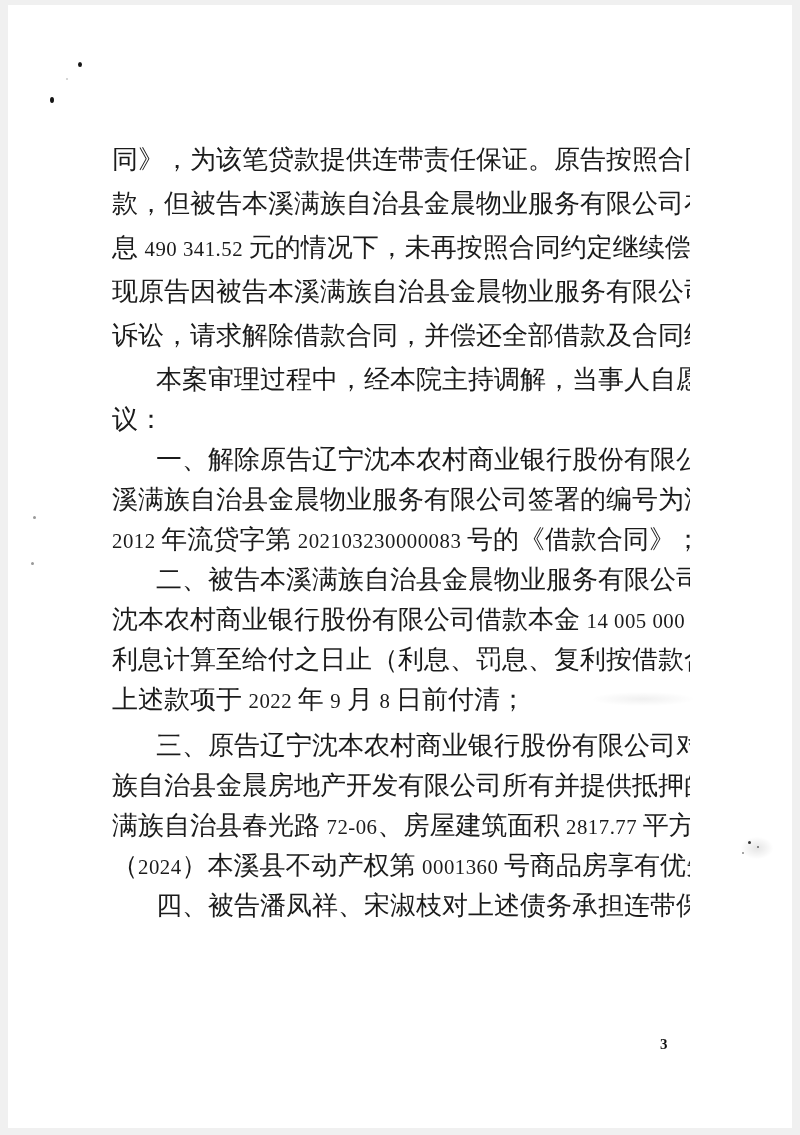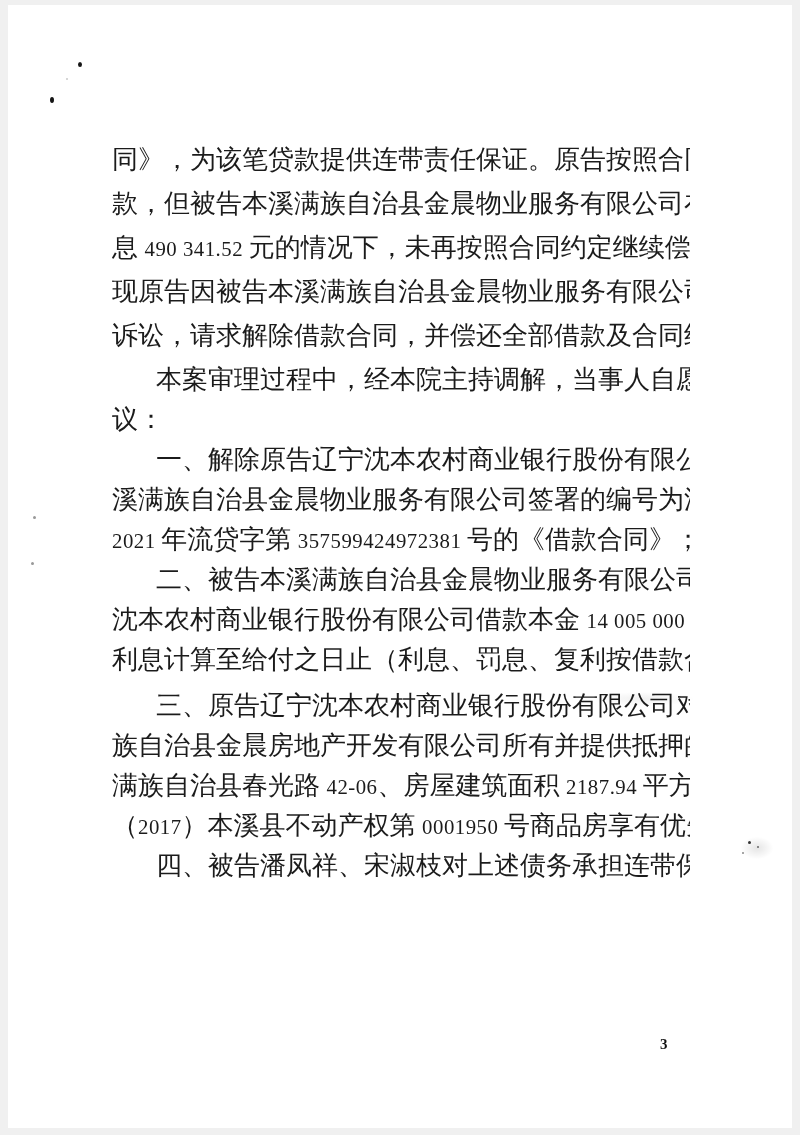--- a/index.html
+++ b/index.html
@@ -76,32 +76,33 @@
         <div class="line">现原告因被告本溪满族自治县金晨物业服务有限公司违约提起</div>
         <div class="line last">诉讼，请求解除借款合同，并偿还全部借款及合同约定的利息。</div>
       </div>
       <div class="para p1 indent">
         <div class="line">本案审理过程中，经本院主持调解，当事人自愿达成如下协</div>
         <div class="line last">议：</div>
       </div>
       <div class="para p2 indent">
         <div class="line">一、解除原告辽宁沈本农村商业银行股份有限公司与被告本</div>
         <div class="line">溪满族自治县金晨物业服务有限公司签署的编号为沈本农商银</div>
-        <div class="line last"><span class="num">2021 </span>年流贷字第 <span class="num">357599424972381 </span>号的《借款合同》；</div>
+        <div class="line last"><span class="num">2012 </span>年流贷字第 <span class="num">202103230000083 </span>号的《借款合同》；</div>
       </div>
       <div class="para p3 indent">
         <div class="line">二、被告本溪满族自治县金晨物业服务有限公司欠原告辽宁</div>
         <div class="line">沈本农村商业银行股份有限公司借款本金 <span class="num">14 005 000 </span>元及利息，</div>
         <div class="line">利息计算至给付之日止（利息、罚息、复利按借款合同约定计算），</div>
+        <div class="line last">上述款项于 <span class="num">2022 </span>年 <span class="num">9 </span>月 <span class="num">8 </span>日前付清；</div>
       </div>
       <div class="para p4 indent">
         <div class="line">三、原告辽宁沈本农村商业银行股份有限公司对被告本溪满</div>
         <div class="line">族自治县金晨房地产开发有限公司所有并提供抵押的位于本溪</div>
-        <div class="line">满族自治县春光路 <span class="num">42-06</span>、房屋建筑面积 <span class="num">2187.94 </span>平方米、辽</div>
-        <div class="line last">（<span class="num">2017</span>）本溪县不动产权第 <span class="num">0001950 </span>号商品房享有优先受偿权；</div>
+        <div class="line">满族自治县春光路 <span class="num">72-06</span>、房屋建筑面积 <span class="num">2817.77 </span>平方米、辽</div>
+        <div class="line last">（<span class="num">2024</span>）本溪县不动产权第 <span class="num">0001360 </span>号商品房享有优先受偿权；</div>
       </div>
       <div class="para p5 indent">
         <div class="line last">四、被告潘凤祥、宋淑枝对上述债务承担连带保证责任。</div>
       </div>
     </div>
 
   <div class="page-number">3</div>
 
   <span class="artifact a1"></span>
   <span class="artifact a2"></span>

